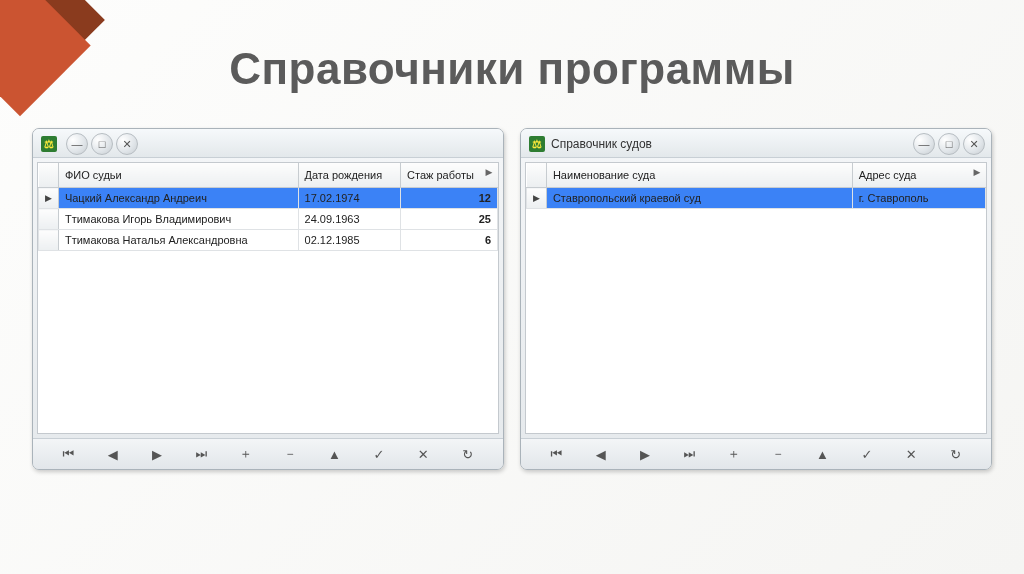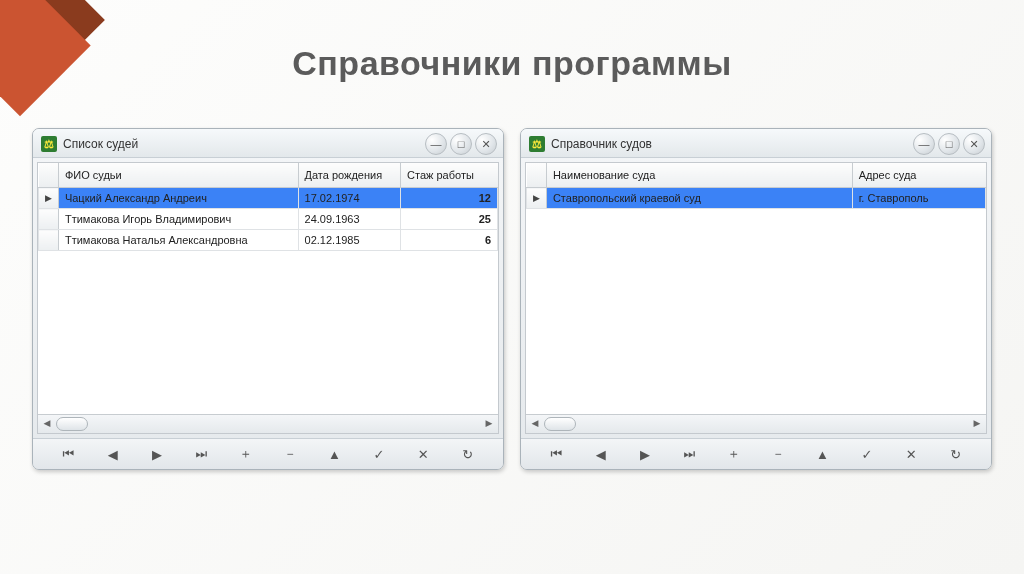--- a/index.html
+++ b/index.html
@@ -34,21 +34,21 @@
     left: 28px;
     right: -8px;
     bottom: -8px;
   }
   .title {
     position: absolute;
     top: 44px;
     left: 0;
     width: 100%;
     text-align: center;
-    font-size: 34px;
+    font-size: 44px;
     font-weight: 600;
     color: #5b5b5b;
     letter-spacing: 0.5px;
   }
   .windows {
     position: absolute;
     top: 128px;
     left: 32px;
     right: 32px;
     display: flex;
@@ -103,21 +103,20 @@
     justify-content: center;
     font-size: 11px;
     color: #555;
     cursor: pointer;
   }
   .client {
     background: #fff;
     margin: 4px;
     border: 1px solid #c4c9ce;
     display: flex;
-    flex-direction: column;
     height: 270px;
   }
   table.grid {
     border-collapse: collapse;
     width: 100%;
     font-size: 11px;
     color: #222;
   }
   table.grid th {
     background: linear-gradient(#fdfdfd, #eceff1);
@@ -210,21 +209,20 @@
 
 <div class="slide">
   <div class="accent"></div>
   <div class="title">Справочники программы</div>
 
   <div class="windows">
 
     <div class="window">
       <div class="titlebar">
         <span class="appicon">⚖</span>
-        <span class="tlabel">Список судей</span>
         <span class="winbtn">—</span>
         <span class="winbtn">□</span>
         <span class="winbtn">✕</span>
       </div>
       <div class="client">
         <div class="gridbody">
           <table class="grid" id="grid1">
             <thead>
                 <tr>
               <th></th>

